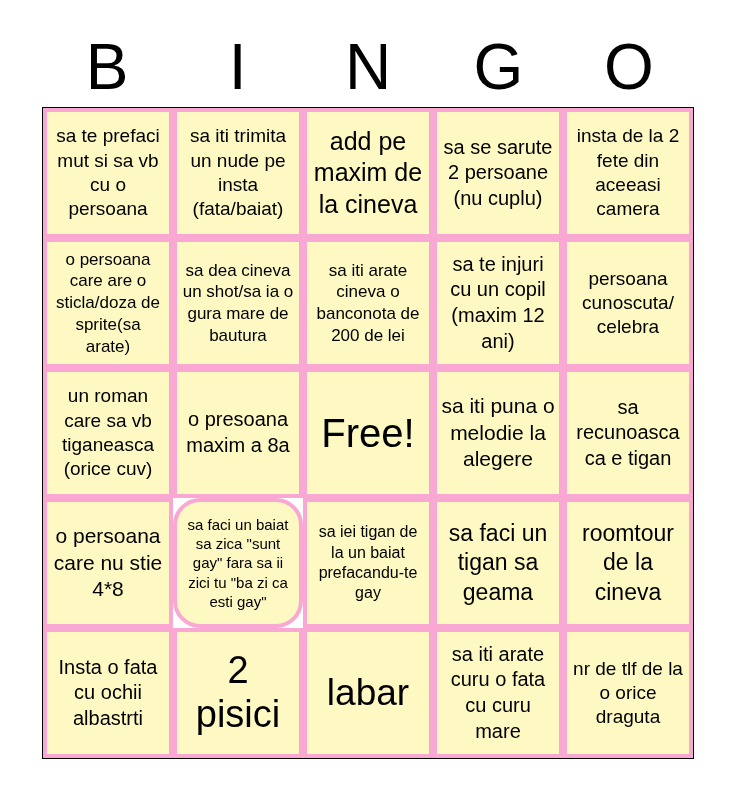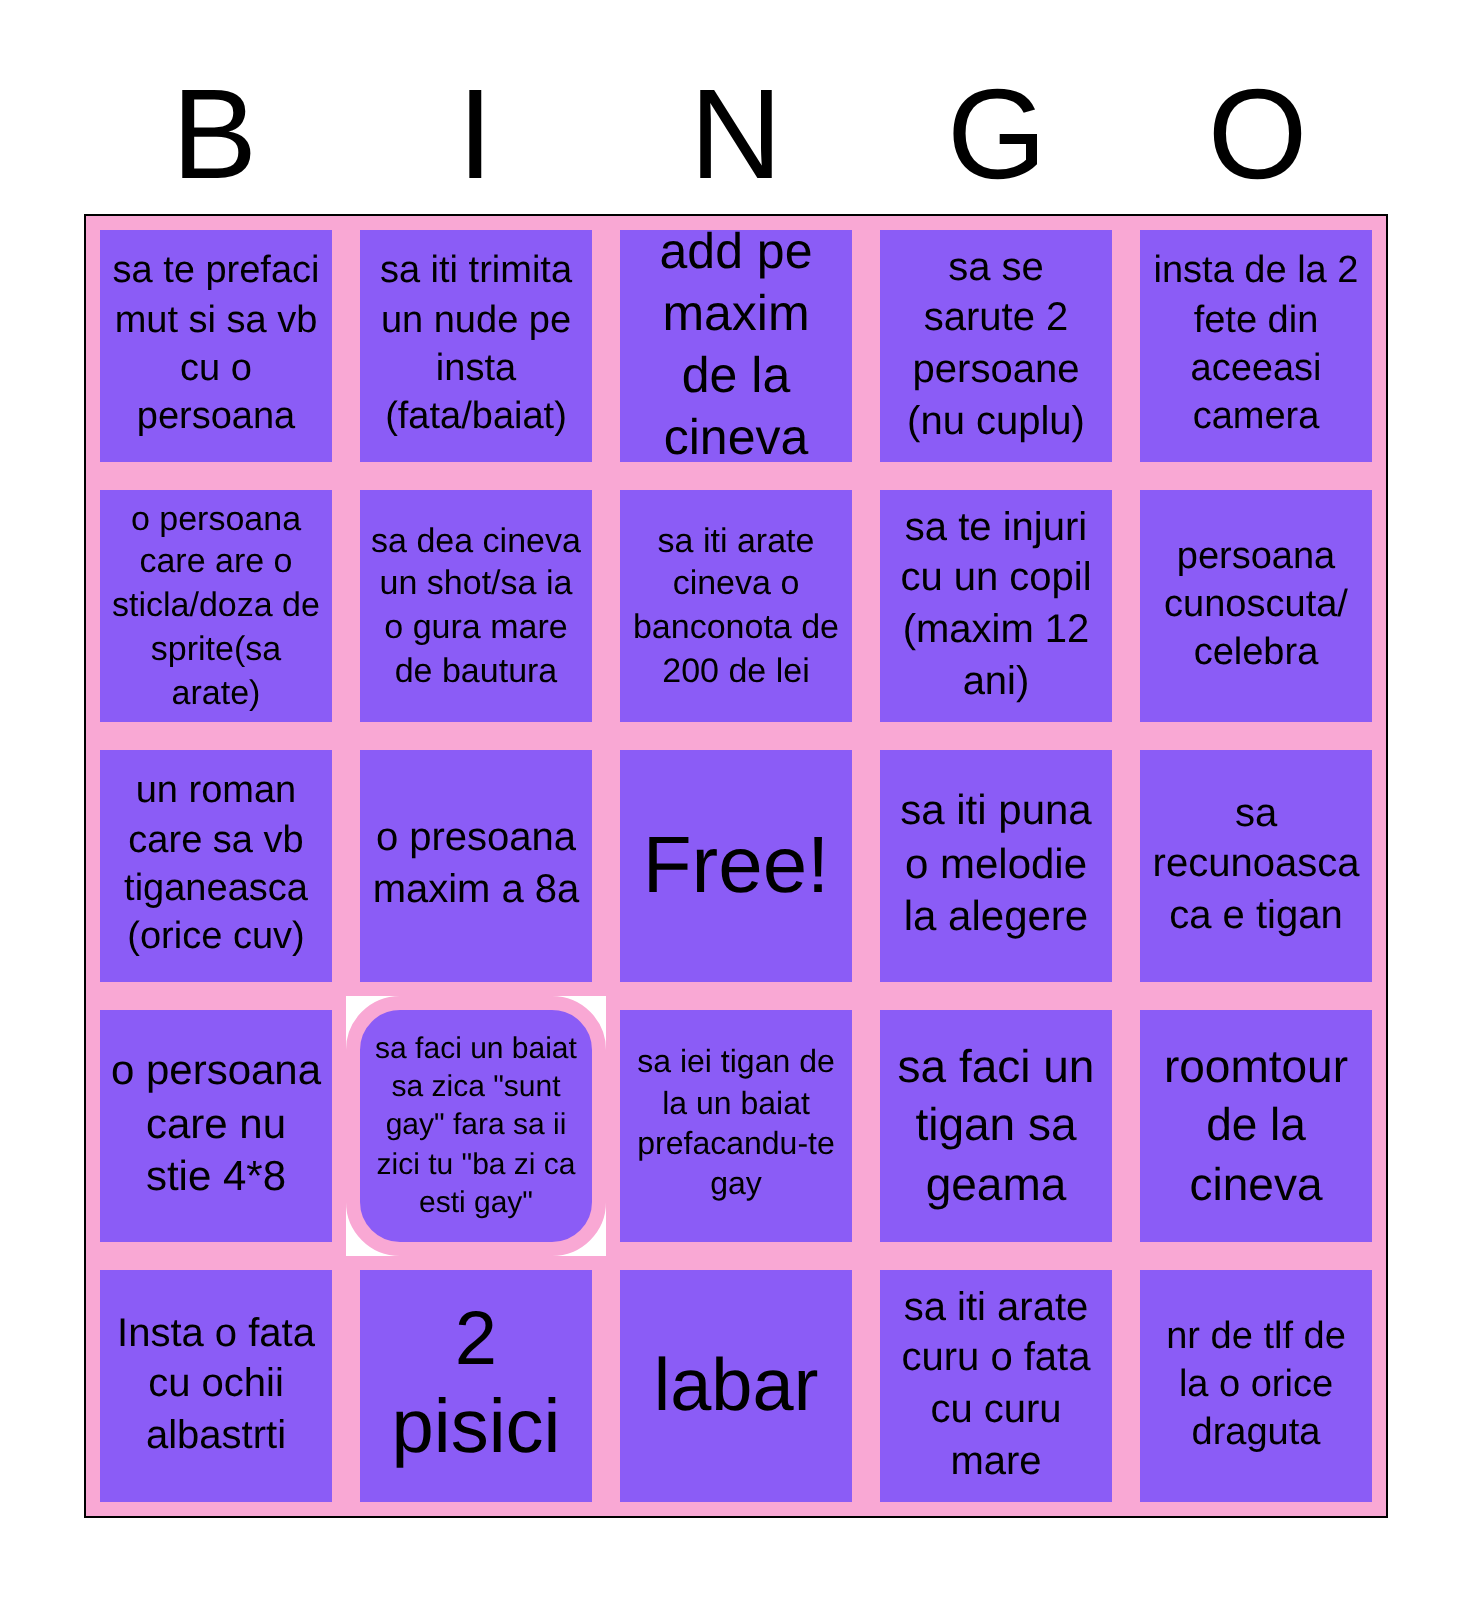--- a/index.html
+++ b/index.html
@@ -29,30 +29,30 @@
     color: #000000;
   }
   .grid {
     display: grid;
     grid-template-columns: repeat(5, 1fr);
     grid-auto-rows: 130px;
     border: 1px solid #000000;
     background: #ffffff;
   }
   .cell {
-    border: 7px solid #f9a8d4;
+    border: 4px solid #f9a8d4;
     display: flex;
     align-items: center;
     justify-content: center;
     text-align: center;
     padding: 3px 4px;
     line-height: 1.28;
     overflow: hidden;
     cursor: pointer;
-    background: #8b5cf6;
+    background: #fef9c3;
   }
   .s15 { font-size: 15px; border-radius: 27px; }
   .s16 { font-size: 16px; }
   .s17 { font-size: 17px; }
   .s18 { font-size: 20px; }
   .s19 { font-size: 19px; }
   .s20 { font-size: 20px; }
   .s21 { font-size: 21px; }
   .s23 { font-size: 23px; }
   .s25 { font-size: 25px; line-height: 1.25; }

